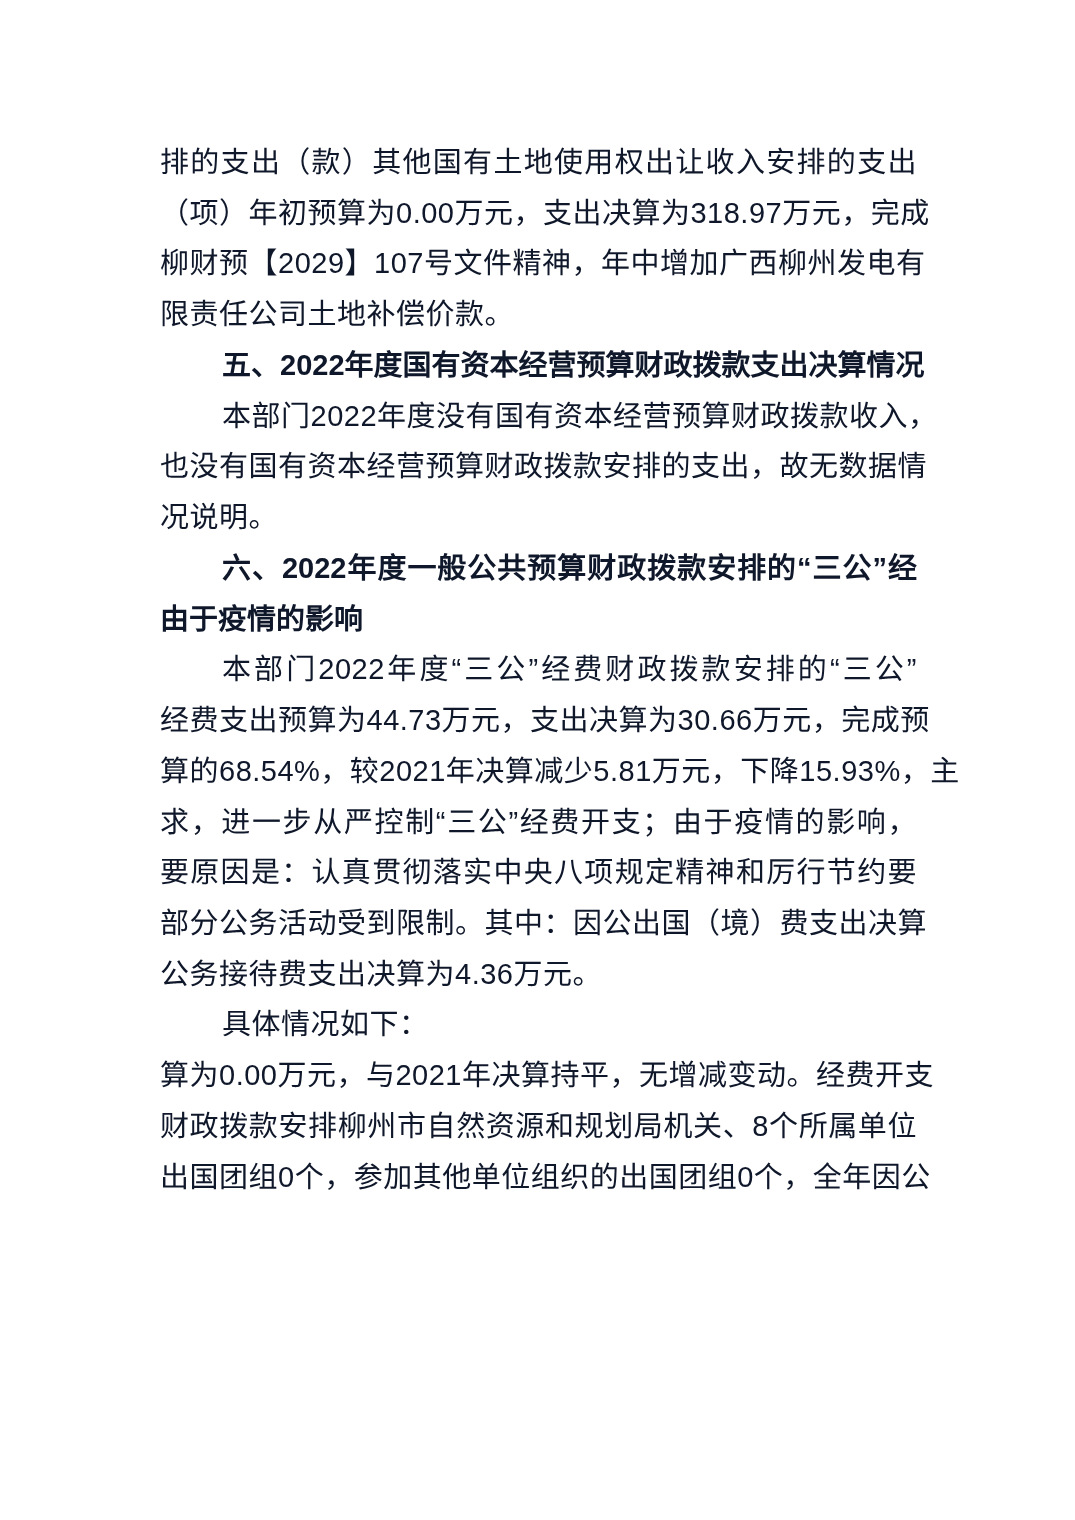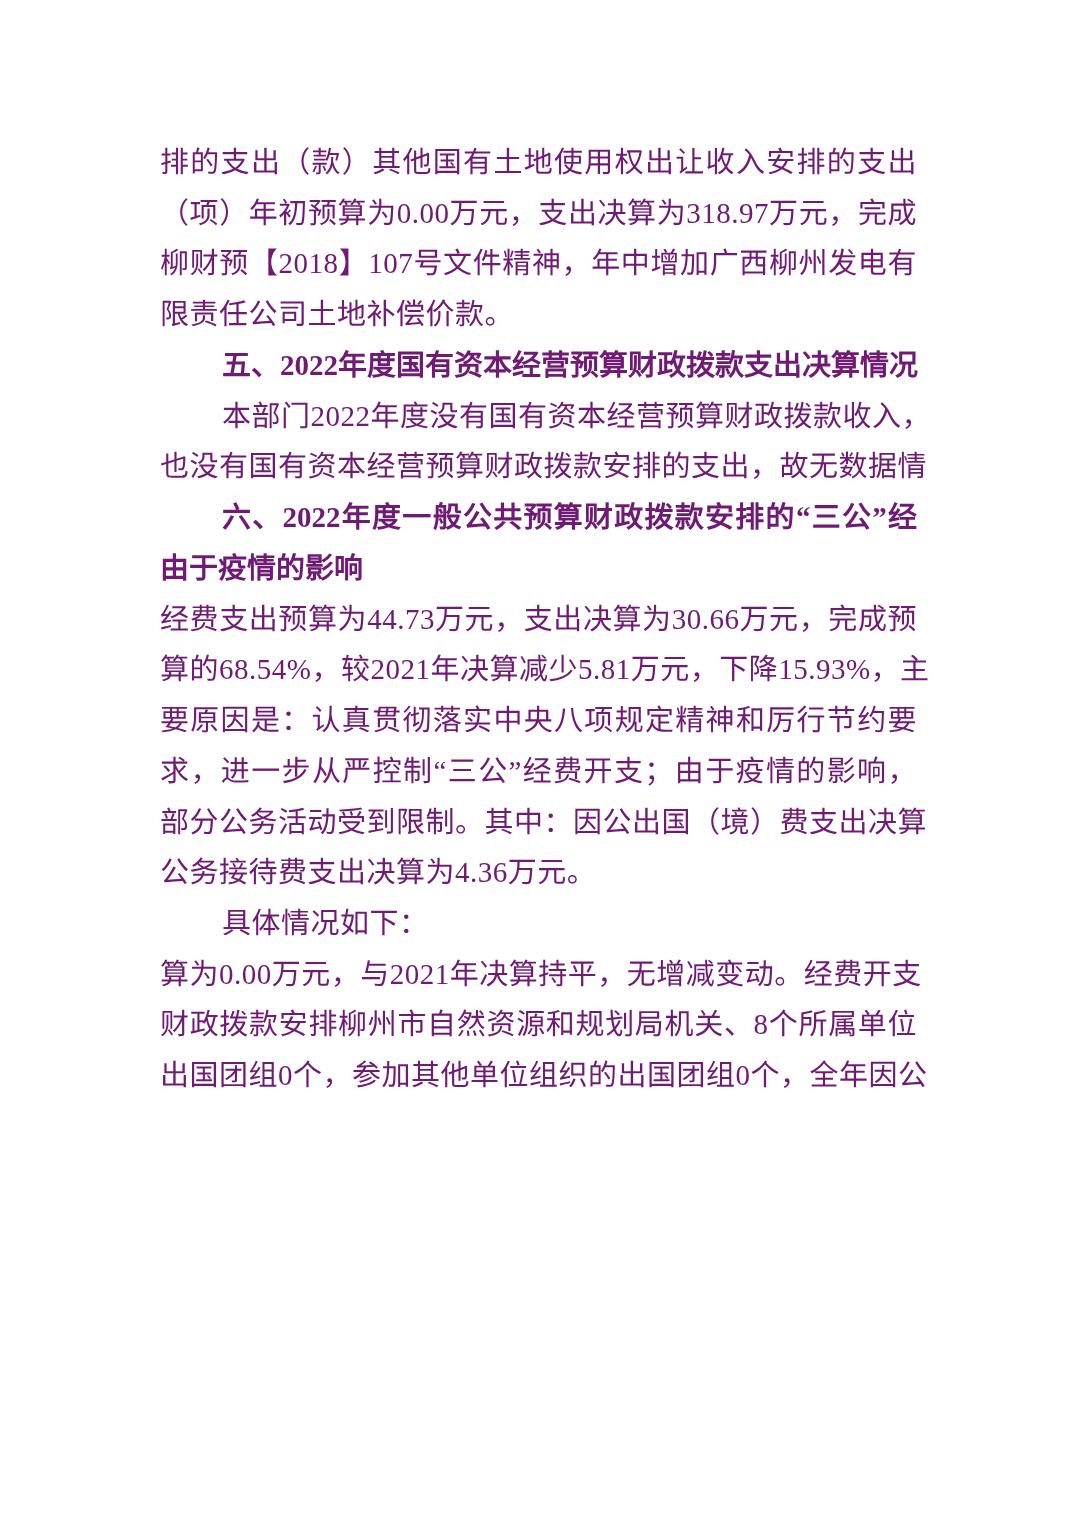--- a/index.html
+++ b/index.html
@@ -5,22 +5,22 @@
   html, body {
     margin: 0;
     padding: 0;
     background: #ffffff;
   }
   .page {
     position: relative;
     width: 1075px;
     height: 1520px;
     background: #ffffff;
-    color: #701a75;
-    font-family: Liberation Serif, serif;
+    color: #0f172a;
+    font-family: Liberation Sans, sans-serif;
     overflow: hidden;
   }
   .text-block {
     position: absolute;
     left: 160px;
     top: 137px;
     width: 757px;
   }
   .line {
     font-size: 29px;
@@ -44,31 +44,33 @@
     letter-spacing: 0;
   }
 </style>
 </head>
 <body>
 
 <div class="page">
   <div class="text-block">
     <div class="line fill">排的支出（款）其他国有土地使用权出让收入安排的支出</div>
     <div class="line fill">（项）年初预算为0.00万元，支出决算为318.97万元，完成</div>
-    <div class="line fill">柳财预【2018】107号文件精神，年中增加广西柳州发电有</div>
+    <div class="line fill">柳财预【2029】107号文件精神，年中增加广西柳州发电有</div>
     <div class="line end">限责任公司土地补偿价款。</div>
     <div class="line heading indent">五、2022年度国有资本经营预算财政拨款支出决算情况</div>
     <div class="line indent fill">本部门2022年度没有国有资本经营预算财政拨款收入，</div>
     <div class="line fill">也没有国有资本经营预算财政拨款安排的支出，故无数据情</div>
+    <div class="line end">况说明。</div>
     <div class="line heading indent">六、2022年度一般公共预算财政拨款安排的“三公”经</div>
     <div class="line heading end">由于疫情的影响</div>
+    <div class="line indent fill">本部门2022年度“三公”经费财政拨款安排的“三公”</div>
     <div class="line fill">经费支出预算为44.73万元，支出决算为30.66万元，完成预</div>
     <div class="line fill">算的68.54%，较2021年决算减少5.81万元，下降15.93%，主</div>
+    <div class="line fill">求，进一步从严控制“三公”经费开支；由于疫情的影响，</div>
     <div class="line fill">要原因是：认真贯彻落实中央八项规定精神和厉行节约要</div>
-    <div class="line fill">求，进一步从严控制“三公”经费开支；由于疫情的影响，</div>
     <div class="line fill">部分公务活动受到限制。其中：因公出国（境）费支出决算</div>
     <div class="line end">公务接待费支出决算为4.36万元。</div>
     <div class="line indent end">具体情况如下：</div>
     <div class="line fill">算为0.00万元，与2021年决算持平，无增减变动。经费开支</div>
     <div class="line fill">财政拨款安排柳州市自然资源和规划局机关、8个所属单位</div>
     <div class="line fill">出国团组0个，参加其他单位组织的出国团组0个，全年因公</div>
   </div>
 </div>
 
 </body></html>

